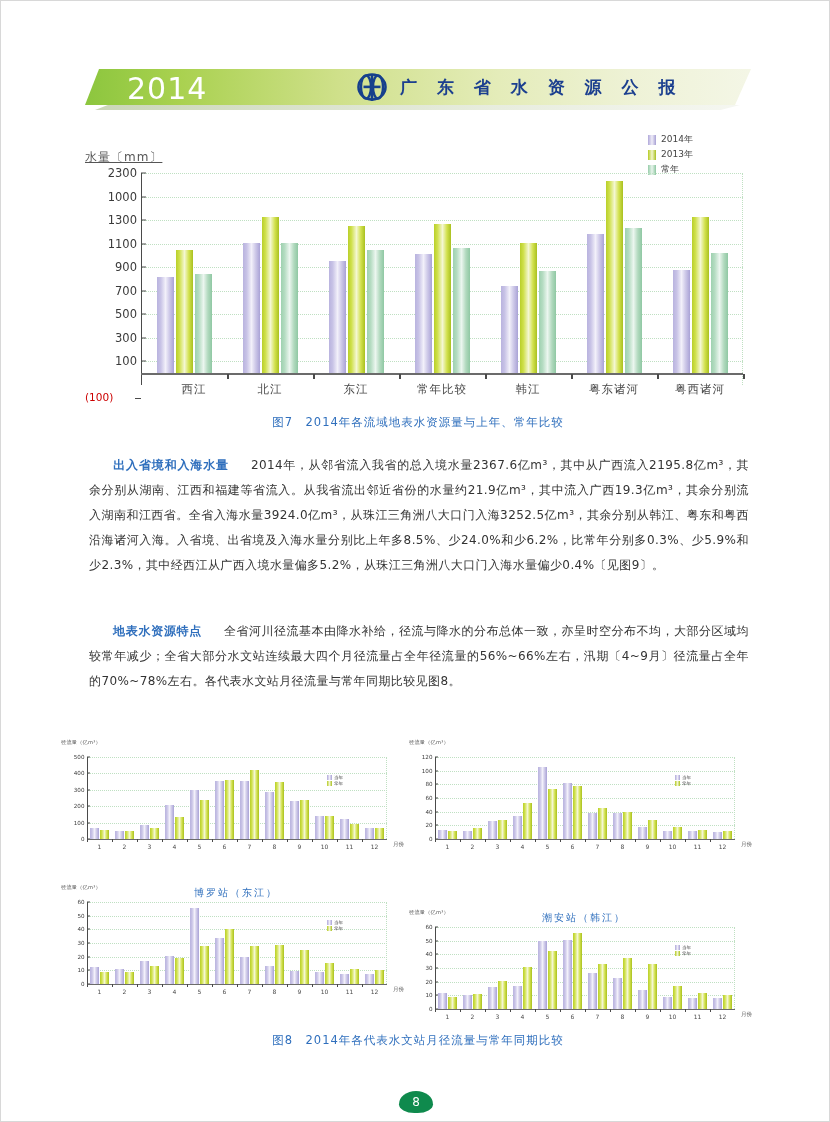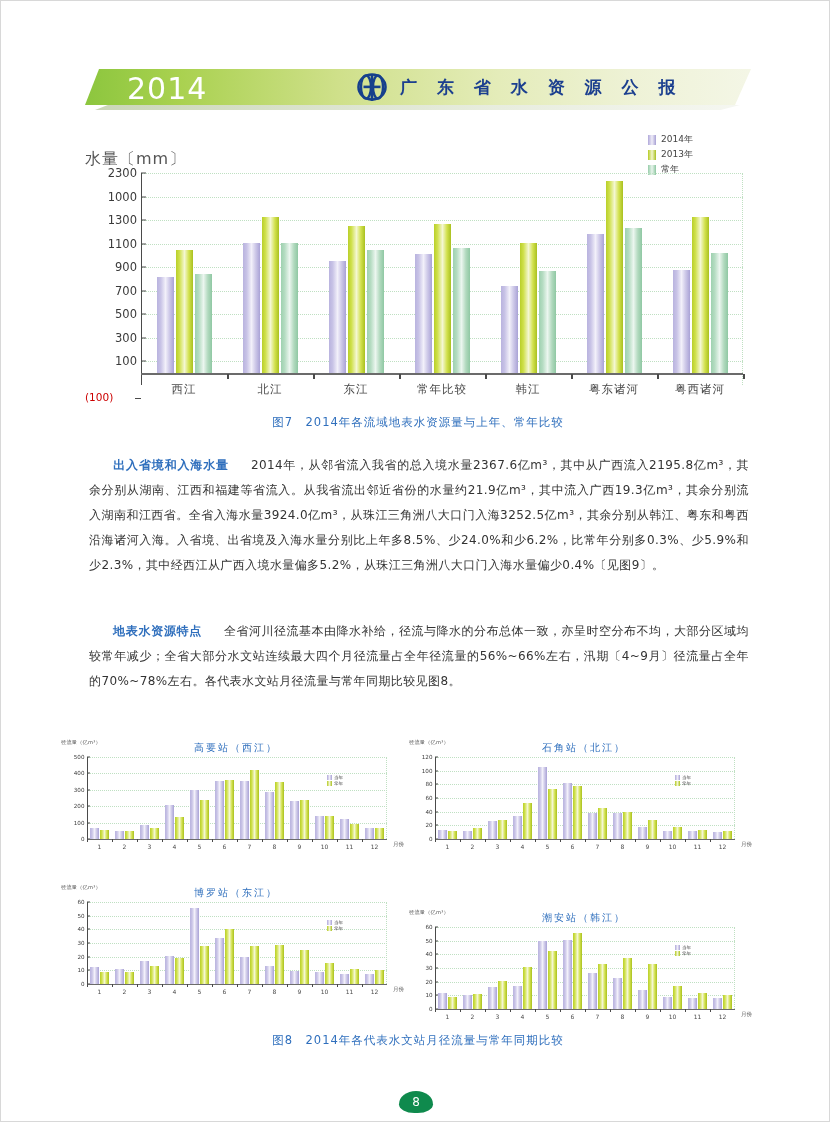--- a/index.html
+++ b/index.html
@@ -107,21 +107,21 @@
   .legend{position:absolute;}
   .legend-row{position:relative;display:flex;align-items:center;margin-bottom:2px;}
   .legend-sw{width:8px;height:10px;margin-right:5px;flex:0 0 auto;}
   .legend-sw.c2014{background:linear-gradient(to right,#b0a8da,#efedf8 50%,#a7a0d4);}
   .legend-sw.c2013{background:linear-gradient(to right,#b6cb24,#f2f6cd 50%,#a9c020);}
   .legend-sw.cnormal{background:linear-gradient(to right,#96cda9,#e8f4ec 50%,#8dc7a1);}
   .legend-txt{color:#444;white-space:nowrap;text-align:right;}
 
   
   #fig7{left:84px;top:132px;width:666px;height:280px;}
-  #fig7 .y-ax-title{left:0px;top:16px;font-size:16px;letter-spacing:1px;}
+  #fig7 .y-ax-title{left:0px;top:16px;font-size:12px;letter-spacing:1px;text-decoration:underline;}
   #fig7 .plot{left:56px;top:40px;width:602px;height:212px;}
   #fig7 .ytick{font-size:11.5px;}
   #fig7 .xlab{font-size:11.5px;margin-top:9px;letter-spacing:1px;}
   #fig7 .neg-tick{
     position:absolute;left:0px;top:258px;color:#cc0000;font-size:10.5px;
   }
   #fig7 .neg-dash{
     position:absolute;left:50px;top:265px;width:6px;height:0;border-top:1px solid #4a4a4a;
   }
   #fig7 .legend{left:563px;top:0px;font-size:9px;}
@@ -243,21 +243,21 @@
         <div class="ytick-mark" style="top: 164.889px;"></div>
         <div class="grid-line" style="top: 188.444px;"></div>
         <div class="ytick" style="top: 188.444px;">100</div>
         <div class="ytick-mark" style="top: 188.444px;"></div>
         <div class="plot-border-r"></div>
         <div class="axis-y" style="left: 0px;"></div>
         <div class="axis-x" style="top: 200.222px; border-top-width: 2px;"></div>
         <div class="bar c2014" style="left: 15.5px; width: 17px; height: 96.5778px; bottom: 11.7778px;"></div>
         <div class="bar c2013" style="left: 34.5px; width: 17px; height: 123.078px; bottom: 11.7778px;"></div>
         <div class="bar cnormal" style="left: 53.5px; width: 17px; height: 99.5222px; bottom: 11.7778px;"></div>
-        <div class="xlab" style="left: 43px; top: 200.222px;">西江</div>
+        <div class="xlab" style="left: 53px; top: 200.222px;">西江</div>
         <div class="xtick-mark" style="left: 86px; bottom: 5.77778px;"></div>
         <div class="bar c2014" style="left: 101.5px; width: 17px; height: 130.144px; bottom: 11.7778px;"></div>
         <div class="bar c2013" style="left: 120.5px; width: 17px; height: 156.644px; bottom: 11.7778px;"></div>
         <div class="bar cnormal" style="left: 139.5px; width: 17px; height: 130.144px; bottom: 11.7778px;"></div>
         <div class="xlab" style="left: 129px; top: 200.222px;">北江</div>
         <div class="xtick-mark" style="left: 172px; bottom: 5.77778px;"></div>
         <div class="bar c2014" style="left: 187.5px; width: 17px; height: 111.889px; bottom: 11.7778px;"></div>
         <div class="bar c2013" style="left: 206.5px; width: 17px; height: 147.222px; bottom: 11.7778px;"></div>
         <div class="bar cnormal" style="left: 225.5px; width: 17px; height: 123.078px; bottom: 11.7778px;"></div>
         <div class="xlab" style="left: 215px; top: 200.222px;">东江</div>
@@ -291,21 +291,20 @@
   <div class="para" id="para1">
     <span class="indent"></span><span class="lead">出入省境和入海水量</span><span class="gap"></span><span>2014年，从邻省流入我省的总入境水量2367.6亿m³，其中从广西流入2195.8亿m³，其余分别从湖南、江西和福建等省流入。从我省流出邻近省份的水量约21.9亿m³，其中流入广西19.3亿m³，其余分别流入湖南和江西省。全省入海水量3924.0亿m³，从珠江三角洲八大口门入海3252.5亿m³，其余分别从韩江、粤东和粤西沿海诸河入海。入省境、出省境及入海水量分别比上年多8.5%、少24.0%和少6.2%，比常年分别多0.3%、少5.9%和少2.3%，其中经西江从广西入境水量偏多5.2%，从珠江三角洲八大口门入海水量偏少0.4%〔见图9〕。</span>
   </div>
 
   <div class="para" id="para2">
     <span class="indent"></span><span class="lead">地表水资源特点</span><span class="gap"></span><span>全省河川径流基本由降水补给，径流与降水的分布总体一致，亦呈时空分布不均，大部分区域均较常年减少；全省大部分水文站连续最大四个月径流量占全年径流量的56%~66%左右，汛期〔4~9月〕径流量占全年的70%~78%左右。各代表水文站月径流量与常年同期比较见图8。</span>
   </div>
 
   <div class="chart-wrap small-chart" id="fig8a">
       <div class="axis-label y-ax-title">径流量（亿m³）</div>
-      <div class="title">高要站（西江）</div>
       <div class="plot" style="left: 26px; top: 18px; width: 300px; height: 82px;">
         <div class="grid-line" style="top: 0px;"></div>
         <div class="ytick" style="top: 0px;">500</div>
         <div class="ytick-mark" style="top: 0px;"></div>
         <div class="grid-line" style="top: 16.4px;"></div>
         <div class="ytick" style="top: 16.4px;">400</div>
         <div class="ytick-mark" style="top: 16.4px;"></div>
         <div class="grid-line" style="top: 32.8px;"></div>
         <div class="ytick" style="top: 32.8px;">300</div>
         <div class="ytick-mark" style="top: 32.8px;"></div>
@@ -376,21 +375,20 @@
           <span class="legend-txt">当年</span>
         </div>
         <div class="legend-row">
           <span class="legend-sw c2013"></span>
           <span class="legend-txt">常年</span>
         </div>
       </div>
     </div>
   <div class="chart-wrap small-chart" id="fig8b">
       <div class="axis-label y-ax-title">径流量（亿m³）</div>
-      <div class="title">石角站（北江）</div>
       <div class="plot" style="left: 26px; top: 18px; width: 300px; height: 82px;">
         <div class="grid-line" style="top: 0px;"></div>
         <div class="ytick" style="top: 0px;">120</div>
         <div class="ytick-mark" style="top: 0px;"></div>
         <div class="grid-line" style="top: 13.6667px;"></div>
         <div class="ytick" style="top: 13.6667px;">100</div>
         <div class="ytick-mark" style="top: 13.6667px;"></div>
         <div class="grid-line" style="top: 27.3333px;"></div>
         <div class="ytick" style="top: 27.3333px;">80</div>
         <div class="ytick-mark" style="top: 27.3333px;"></div>

